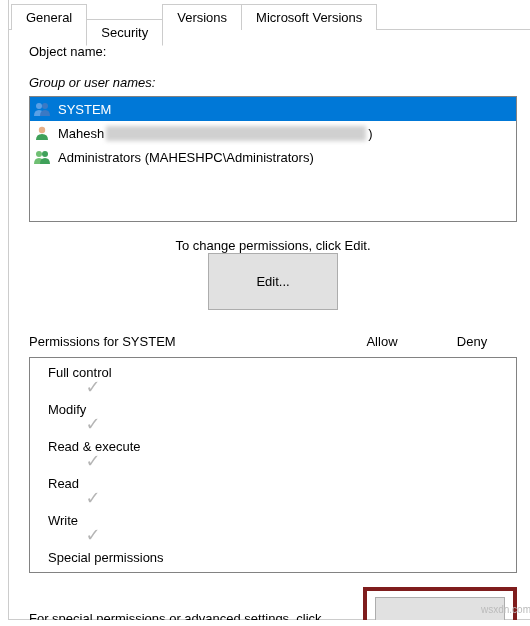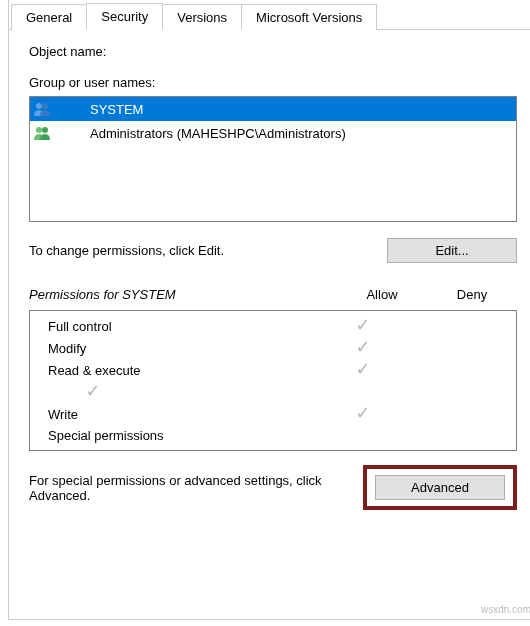--- a/index.html
+++ b/index.html
@@ -30,21 +30,21 @@
     }
     .tab {
       padding: 5px 14px 5px 14px;
       border: 1px solid #ccc;
       border-bottom: none;
       background: #fff;
       margin-right: -1px;
       cursor: pointer;
       font-size: 13px;
       position: relative;
-      top: 1px;
+      top: 17px;
     }
     .tab.active {
       background: #fff;
       border-bottom: 1px solid #fff;
       z-index: 2;
     }
     .tab.inactive {
       top: 1px;
     }
     .content {
@@ -55,34 +55,34 @@
       margin-bottom: 16px;
     }
     .obj-label {
       width: 130px;
     }
     .obj-value {
       flex: 1;
     }
     .group-label {
       margin-bottom: 6px;
+      font-style: italic;
     }
     .listbox {
       border: 1px solid #828282;
       height: 126px;
       overflow: hidden;
       margin-bottom: 16px;
     }
     .list-item {
       display: flex;
       align-items: center;
       padding: 3px 2px;
       font-size: 13px;
       white-space: nowrap;
-      gap: 32px;
     }
     .list-item.selected {
       background: #0078d7;
       color: #fff;
     }
     .list-item .icon {
       width: 22px;
       height: 18px;
       margin-right: 4px;
       display: flex;
@@ -94,52 +94,53 @@
       background: #d0d0d0;
       color: transparent;
       filter: blur(2px);
       margin: 0 2px;
     }
     .edit-row {
       display: flex;
       align-items: center;
       justify-content: space-between;
       margin-bottom: 24px;
+      flex-direction: column;
     }
     .win-button {
       background: #e1e1e1;
       border: 1px solid #adadad;
-      padding: 4px 0;
+      padding: 20px 0;
       width: 130px;
       text-align: center;
       font-family: inherit;
       font-size: 13px;
       cursor: pointer;
     }
     .perm-header {
       display: flex;
       margin-bottom: 8px;
     }
     .perm-header .perm-title {
       flex: 1;
-      font-style: italic;
     }
     .perm-header .col {
       width: 90px;
       text-align: center;
     }
     .perm-table {
       border: 1px solid #828282;
       padding: 4px 0;
       margin-bottom: 14px;
     }
     .perm-row {
       display: flex;
-      align-items: flex-end;
+      align-items: flex-start;
       padding: 3px 18px;
+      flex-direction: column;
     }
     .perm-name {
       flex: 1;
     }
     .perm-allow, .perm-deny {
       width: 90px;
       text-align: center;
     }
     .check {
       color: #b5b5b5;
@@ -195,20 +196,31 @@
             <circle cx="12" cy="5" r="3" fill="#3b79c4"></circle>
             <path d="M1 15 Q1 9 6 9 Q11 9 11 15 Z" fill="#5aa0e6"></path>
             <path d="M7 15 Q7 9 12 9 Q17 9 17 15 Z" fill="#3b79c4"></path>
           </svg>
         </span>
         <span>SYSTEM</span>
       </div>
       <div class="list-item">
         <span class="icon">
           <svg width="20" height="16" viewBox="0 0 20 16">
+            <circle cx="9" cy="5" r="3.2" fill="#e8b088"></circle>
+            <path d="M3 15 Q3 9 9 9 Q15 9 15 15 Z" fill="#3fa15a"></path>
+          </svg>
+        </span>
+        <span>Mahesh</span>
+        <span class="blur">xxxxxxxxxxxxxxxxxxxxxxxxxxxxxxxxxxxxxxxx</span>
+        <span>)</span>
+      </div>
+      <div class="list-item">
+        <span class="icon">
+          <svg width="20" height="16" viewBox="0 0 20 16">
             <circle cx="6" cy="5" r="3" fill="#6fbf73"></circle>
             <circle cx="12" cy="5" r="3" fill="#3fa15a"></circle>
             <path d="M1 15 Q1 9 6 9 Q11 9 11 15 Z" fill="#6fbf73"></path>
             <path d="M7 15 Q7 9 12 9 Q17 9 17 15 Z" fill="#3fa15a"></path>
           </svg>
         </span>
         <span>Administrators (MAHESHPC\Administrators)</span>
       </div>
     </div>
 
@@ -233,20 +245,21 @@
         <div class="perm-name">Modify</div>
         <div class="perm-allow"><span class="check">✓</span></div>
         <div class="perm-deny"></div>
       </div>
       <div class="perm-row">
         <div class="perm-name">Read &amp; execute</div>
         <div class="perm-allow"><span class="check">✓</span></div>
         <div class="perm-deny"></div>
       </div>
       <div class="perm-row">
+        <div class="perm-name">Read</div>
         <div class="perm-allow"><span class="check">✓</span></div>
         <div class="perm-deny"></div>
       </div>
       <div class="perm-row">
         <div class="perm-name">Write</div>
         <div class="perm-allow"><span class="check">✓</span></div>
         <div class="perm-deny"></div>
       </div>
       <div class="perm-row">
         <div class="perm-name">Special permissions</div>

